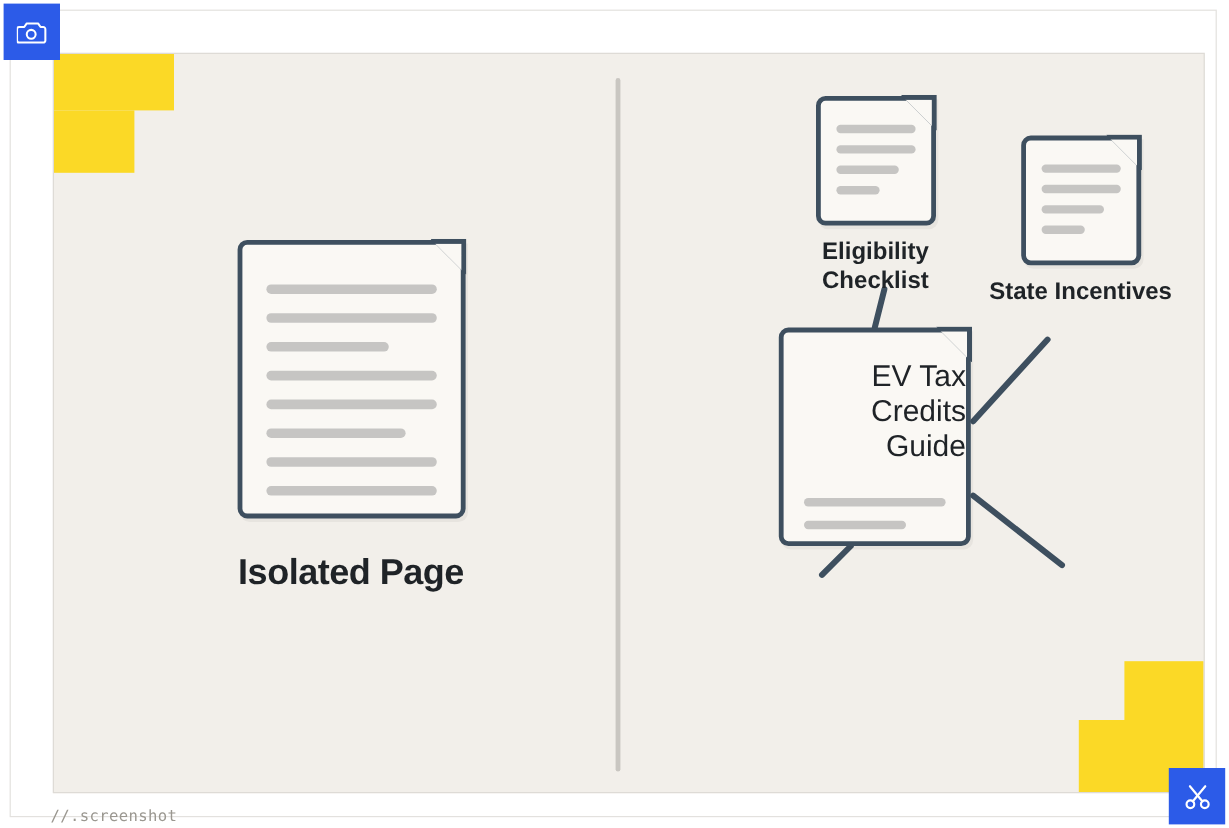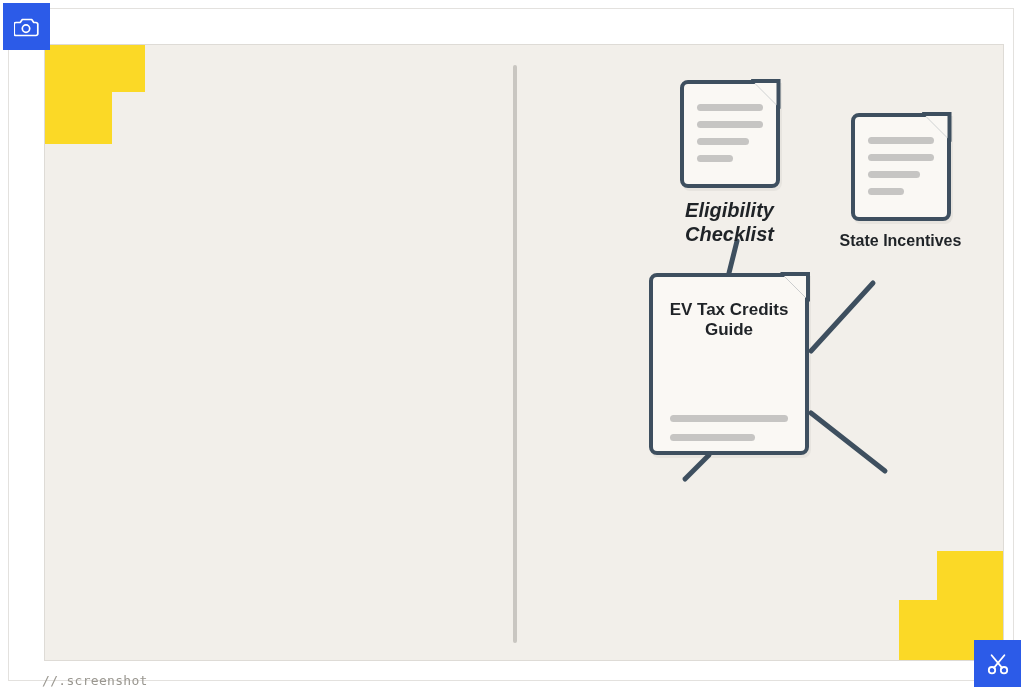--- a/index.html
+++ b/index.html
@@ -141,49 +141,49 @@
   }
 
   
   #isolated-node { left: 135px; top: 155px; width: 225px; }
   #isolated-doc { width: 190px; height: 232px; margin: 0 auto; }
   #isolated-doc .doc-lines { left: 20px; right: 20px; top: 33px; }
   #isolated-doc .dline { height: 8px; margin-bottom: 16px; }
   #isolated-label { font-size: 30px; margin-top: 28px; letter-spacing: -0.4px; }
 
   
-  #eligibility-node { left: 602px; top: 35px; width: 165px; font-style: italic; }
+  #eligibility-node { left: 602px; top: 35px; width: 165px; }
   #eligibility-doc { width: 100px; height: 108px; margin: 0 auto; }
   #eligibility-doc .doc-lines { left: 13px; right: 13px; top: 20px; }
   #eligibility-label { font-size: 20px; margin-top: 11px; }
 
   #state-node { left: 768px; top: 68px; width: 175px; }
   #state-doc { width: 100px; height: 108px; margin: 0 auto; }
   #state-doc .doc-lines { left: 13px; right: 13px; top: 20px; }
-  #state-label { font-size: 16px; margin-top: 11px; }
+  #state-label { font-size: 20px; margin-top: 11px; }
 
   #filing-node { left: 548px; top: 430px; width: 175px; }
   #filing-doc { width: 100px; height: 108px; margin: 0 auto; }
   #filing-doc .doc-lines { left: 13px; right: 13px; top: 20px; }
   #filing-label { font-size: 20px; margin-top: 11px; }
 
   #faqs-node { left: 787px; top: 396px; width: 165px; }
   #faqs-doc { width: 100px; height: 108px; margin: 0 auto; }
   #faqs-doc .doc-lines { left: 13px; right: 13px; top: 20px; }
   #faqs-label { font-size: 20px; margin-top: 11px; }
 
   
   #center-node { left: 604px; top: 228px; width: 160px; }
   #center-doc { width: 160px; height: 182px; }
   #center-title {
     position: absolute;
     left: 0; right: 0; top: 23px;
-    text-align: center;
-    font-size: 17px;
-    font-weight: bold;
+    text-align: right;
+    font-size: 25px;
+    font-weight: normal;
     color: #1f2327;
     line-height: 1.16;
   }
   #center-doc .doc-lines { left: 17px; right: 17px; top: 138px; }
   #center-doc .dline { height: 7px; margin-bottom: 12px; }
 
   
   #connectors {
     position: absolute;
     left: 0; top: 0;
@@ -210,20 +210,37 @@
 
       <line x1="692" y1="196" x2="684" y2="228"></line>
 
       <line x1="766" y1="306" x2="828" y2="238"></line>
 
       <line x1="766" y1="368" x2="840" y2="426"></line>
 
       <line x1="664" y1="410" x2="640" y2="434"></line>
     </svg>
 
+    <div class="node" id="isolated-node">
+      <div class="doc fold" id="isolated-doc">
+        <div class="fold-cut"></div>
+        <div class="fold-line"></div>
+        <div class="doc-lines">
+          <div class="dline" style="width:100%"></div>
+          <div class="dline" style="width:100%"></div>
+          <div class="dline" style="width:72%"></div>
+          <div class="dline" style="width:100%"></div>
+          <div class="dline" style="width:100%"></div>
+          <div class="dline" style="width:82%"></div>
+          <div class="dline" style="width:100%"></div>
+          <div class="dline" style="width:100%"></div>
+        </div>
+      </div>
+      <div class="node-label" id="isolated-label">Isolated Page</div>
+    </div>
 
     <div class="node" id="eligibility-node">
       <div class="doc fold" id="eligibility-doc">
         <div class="fold-cut"></div>
         <div class="fold-line"></div>
         <div class="doc-lines">
           <div class="dline" style="width:100%"></div>
           <div class="dline" style="width:100%"></div>
           <div class="dline" style="width:80%"></div>
           <div class="dline" style="width:56%"></div>

